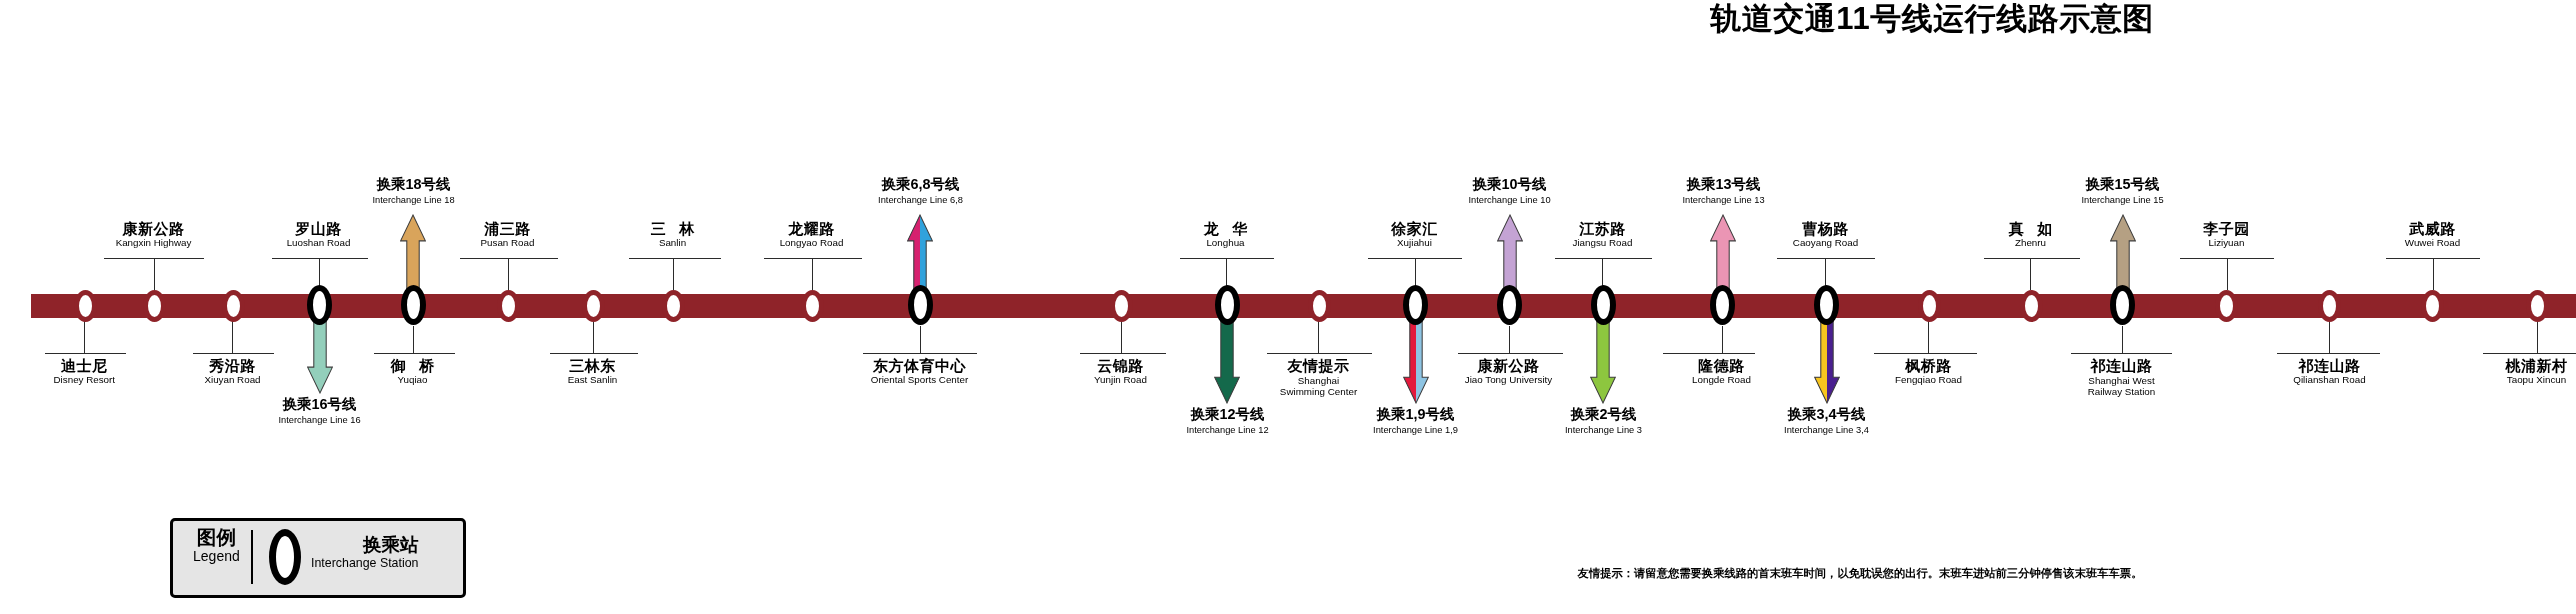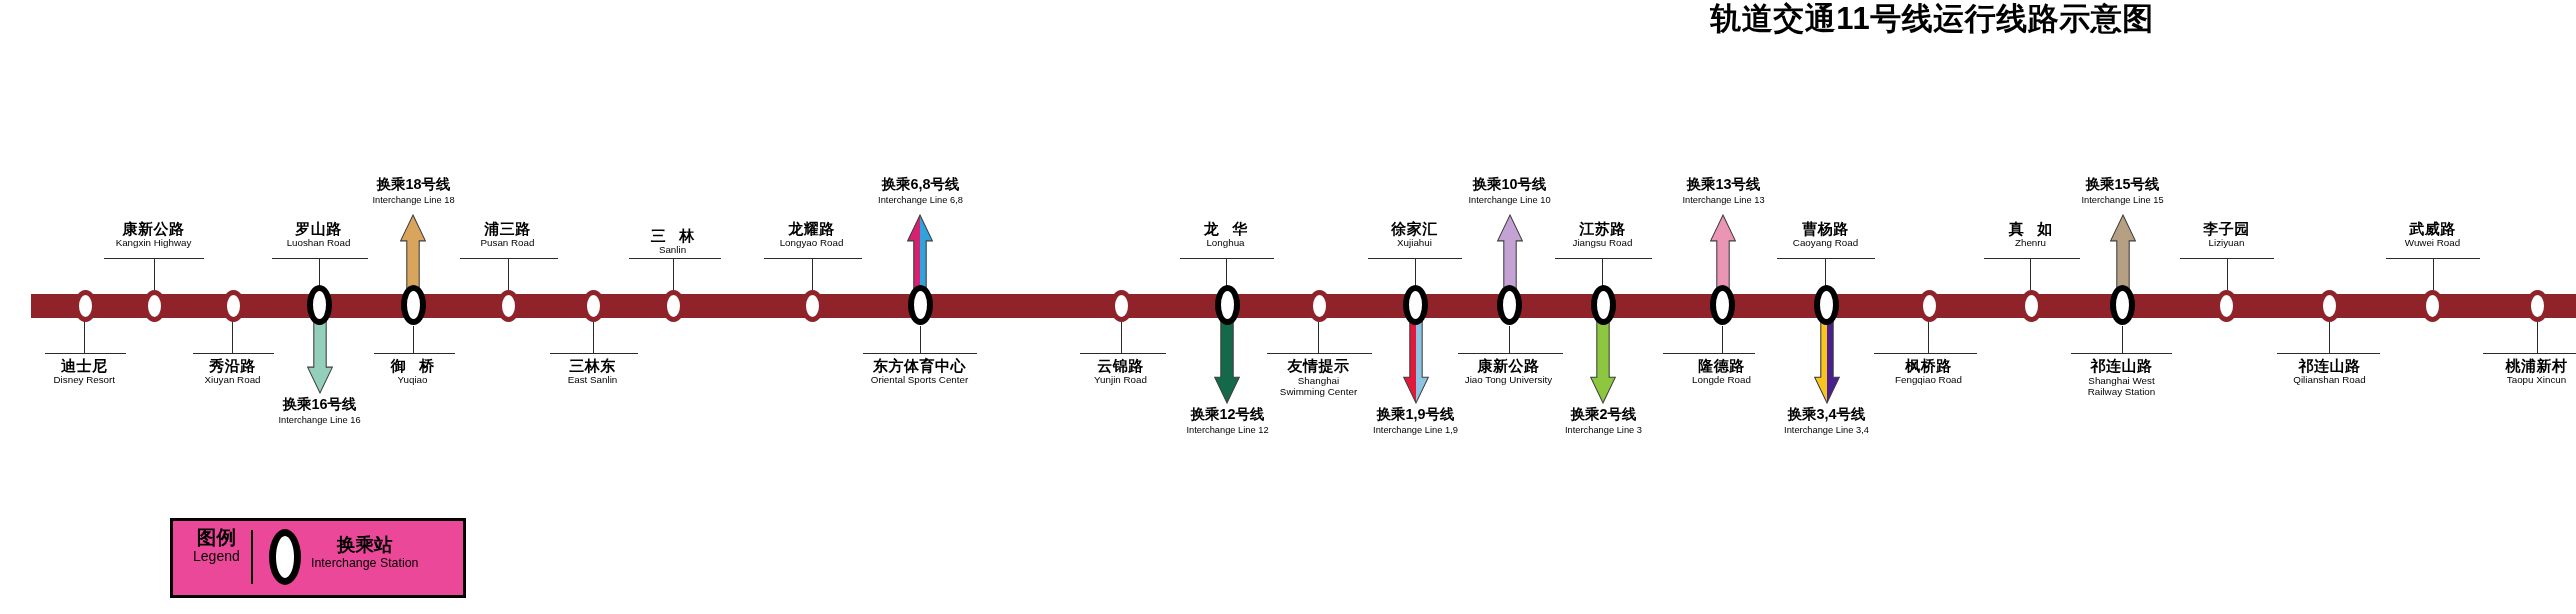--- a/index.html
+++ b/index.html
@@ -30,28 +30,28 @@
   .lbl .en.wrap{white-space:normal;width:85px;margin-left:auto;margin-right:auto;line-height:1.15;}
 
   
   .ixlabel{position:absolute;text-align:center;z-index:8;}
   .ixlabel .cn{font-size:14.4px;font-weight:bold;white-space:nowrap;}
   .ixlabel .en{font-size:9.3px;white-space:nowrap;margin-top:1px;}
   .arrow{position:absolute;z-index:3;}
 
   
   #legend{position:absolute;left:170px;top:518px;width:296px;height:80px;
-          border:3.6px solid #000;border-radius:0;box-sizing:border-box;background:#ec4899;z-index:9;}
+          border:3.6px solid #000;border-radius:5px;box-sizing:border-box;background:#e5e5e5;z-index:9;}
   #legend .lgA{position:absolute;left:14.4px;top:6.2px;width:58px;text-align:center;}
   #legend .lgA .c{font-size:19.6px;font-weight:bold;line-height:1.02;}
   #legend .lgA .e{font-size:14px;margin-top:1px;}
   #legend .divider{position:absolute;left:78px;top:9.3px;width:2.1px;height:54px;background:#000;}
   #legend .ring{position:absolute;left:96px;top:7.7px;width:32px;height:56px;
                 border:7.7px solid #000;border-radius:50%;box-sizing:border-box;background:#fff;}
-  #legend .lgB{position:absolute;left:138px;top:14.4px;text-align:center;}
+  #legend .lgB{position:absolute;left:138px;top:14.4px;text-align:right;}
   #legend .lgB .c{font-size:18.5px;font-weight:bold;white-space:nowrap;line-height:1.05;}
   #legend .lgB .e{font-size:12.4px;white-space:nowrap;margin-top:1.5px;}
 
   
   #footer{position:absolute;left:1391px;top:566px;width:938px;text-align:center;z-index:9;}
   #footer .fcn{font-size:11.3px;font-weight:bold;white-space:nowrap;letter-spacing:0px;}
   #footer .fen{font-size:8.8px;white-space:nowrap;margin-top:2.1px;}
 </style>
 </head>
 <body>
@@ -209,21 +209,21 @@
   <div class="en">Kangxin Highway</div>
 </div>
 <div class="lbl" style="left:244px;top:221px;width:149px;">
   <div class="cn">罗山路</div>
   <div class="en">Luoshan Road</div>
 </div>
 <div class="lbl" style="left:433px;top:221px;width:149px;">
   <div class="cn">浦三路</div>
   <div class="en">Pusan Road</div>
 </div>
-<div class="lbl" style="left:598px;top:228px;width:149px;">
+<div class="lbl" style="left:598px;top:221px;width:149px;">
   <div class="cn sp">三 林</div>
   <div class="en">Sanlin</div>
 </div>
 <div class="lbl" style="left:737px;top:221px;width:149px;">
   <div class="cn">龙耀路</div>
   <div class="en">Longyao Road</div>
 </div>
 <div class="lbl" style="left:1151px;top:221px;width:149px;">
   <div class="cn sp">龙 华</div>
   <div class="en">Longhua</div>
@@ -358,14 +358,15 @@
   </div>
   <div class="divider"></div>
   <div class="ring"></div>
   <div class="lgB">
     <div class="c">换乘站</div>
     <div class="e">Interchange Station</div>
   </div>
 </div>
 
 <div id="footer">
+  <div class="fcn">友情提示：请留意您需要换乘线路的首末班车时间，以免耽误您的出行。末班车进站前三分钟停售该末班车车票。</div>
 </div>
 
 
 </body></html>

